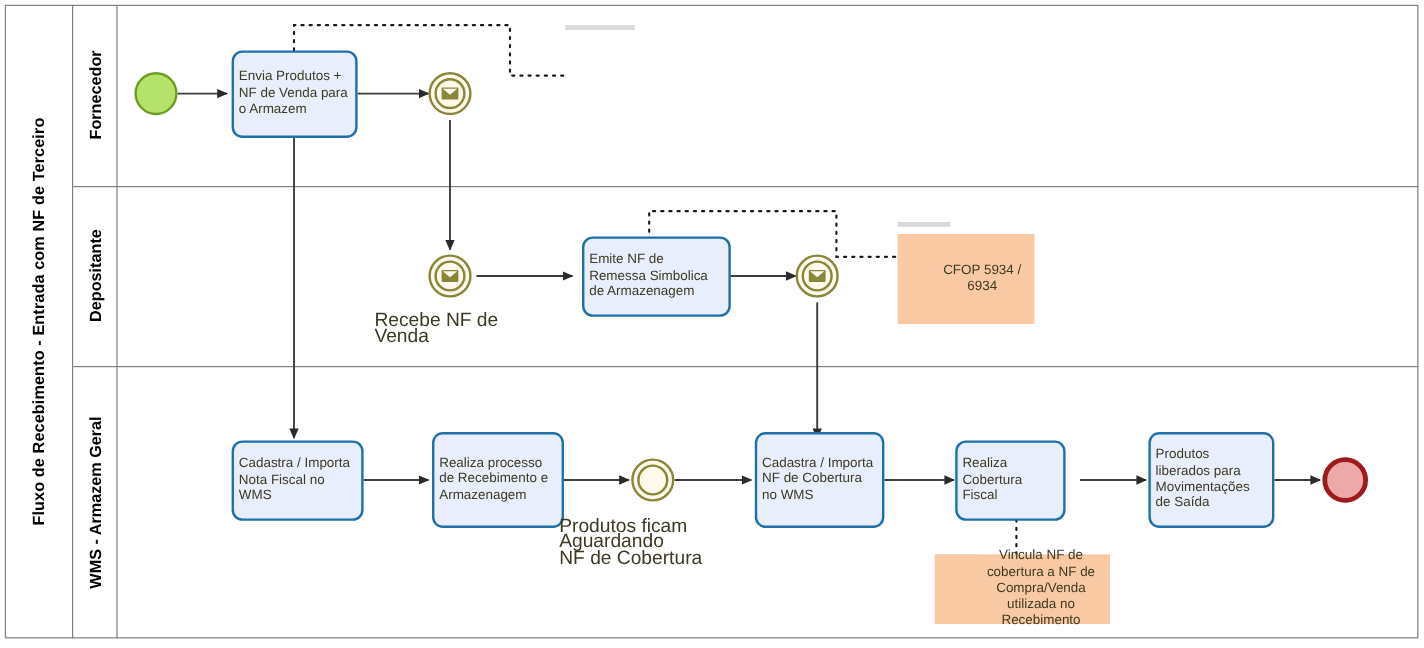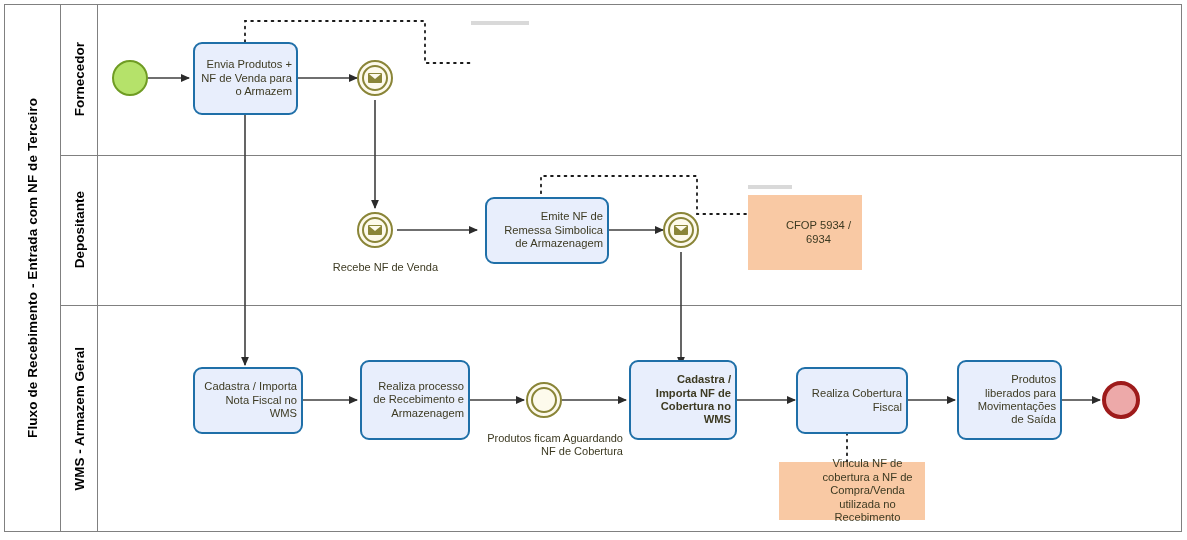--- a/index.html
+++ b/index.html
@@ -76,21 +76,21 @@
   
   .task {
     position: absolute;
     box-sizing: border-box;
     background: #e8eefc;
     border: 2px solid #1f6fa8;
     border-radius: 9px;
     display: flex;
     align-items: center;
     justify-content: center;
-    text-align: right;
+    text-align: left;
     font-size: 11.2px;
     line-height: 13.4px;
     color: #3d3a22;
     padding: 2px 4px;
   }
   
   .event {
     position: absolute;
     box-sizing: border-box;
     border-radius: 50%;
@@ -154,24 +154,24 @@
   }
   .annot-tab {
     position: absolute;
     background: #d9d9d9;
     height: 4px;
   }
 
   
   .flabel {
     position: absolute;
-    font-size: 11px;
+    font-size: 16px;
     line-height: 13.4px;
     color: #3d3a22;
-    text-align: right;
+    text-align: left;
     white-space: pre-line;
   }
 
   
   .flow-svg {
     position: absolute;
     left: 0; top: 0;
     width: 1187px;
     height: 540px;
     pointer-events: none;
@@ -269,23 +269,23 @@
   <div class="task" style="left:193px; top:367px; width:110px; height:67px;">Cadastra / Importa Nota Fiscal no WMS</div>
 
   <div class="task" style="left:360px; top:360px; width:110px; height:80px;">Realiza processo de Recebimento e Armazenagem</div>
 
   <div class="event ev-plain" style="left:526px; top:382px; width:36px; height:36px;">
     <div class="ev-inner"></div>
   </div>
   <div class="flabel" style="left:466px; top:432px; width:157px;">Produtos ficam Aguardando
 NF de Cobertura</div>
 
-  <div class="task" style="left:629px; top:360px; width:108px; height:80px;font-weight:bold;">Cadastra / Importa NF  de Cobertura no WMS</div>
-
-  <div class="task" style="left:796px; top:367px; width:112px; height:67px;">Realiza Cobertura Fiscal</div>
+  <div class="task" style="left:629px; top:360px; width:108px; height:80px;">Cadastra / Importa NF  de Cobertura no WMS</div>
+
+  <div class="task" style="left:796px; top:367px; width:92px; height:67px;">Realiza Cobertura Fiscal</div>
 
   <div class="task" style="left:957px; top:360px; width:105px; height:80px;">Produtos liberados para Movimentações de Saída</div>
 
   <div class="event ev-end" style="left:1102px; top:381px; width:38px; height:38px;"></div>
 
   <div class="annot-tab" style="left:779px; top:462px; width:38px;"></div>
   <div class="annot" style="left:779px; top:462px; width:146px; height:58px;padding-left:36px;">Vincula NF de cobertura a NF de Compra/Venda utilizada no Recebimento</div>
 
 </div>
 

